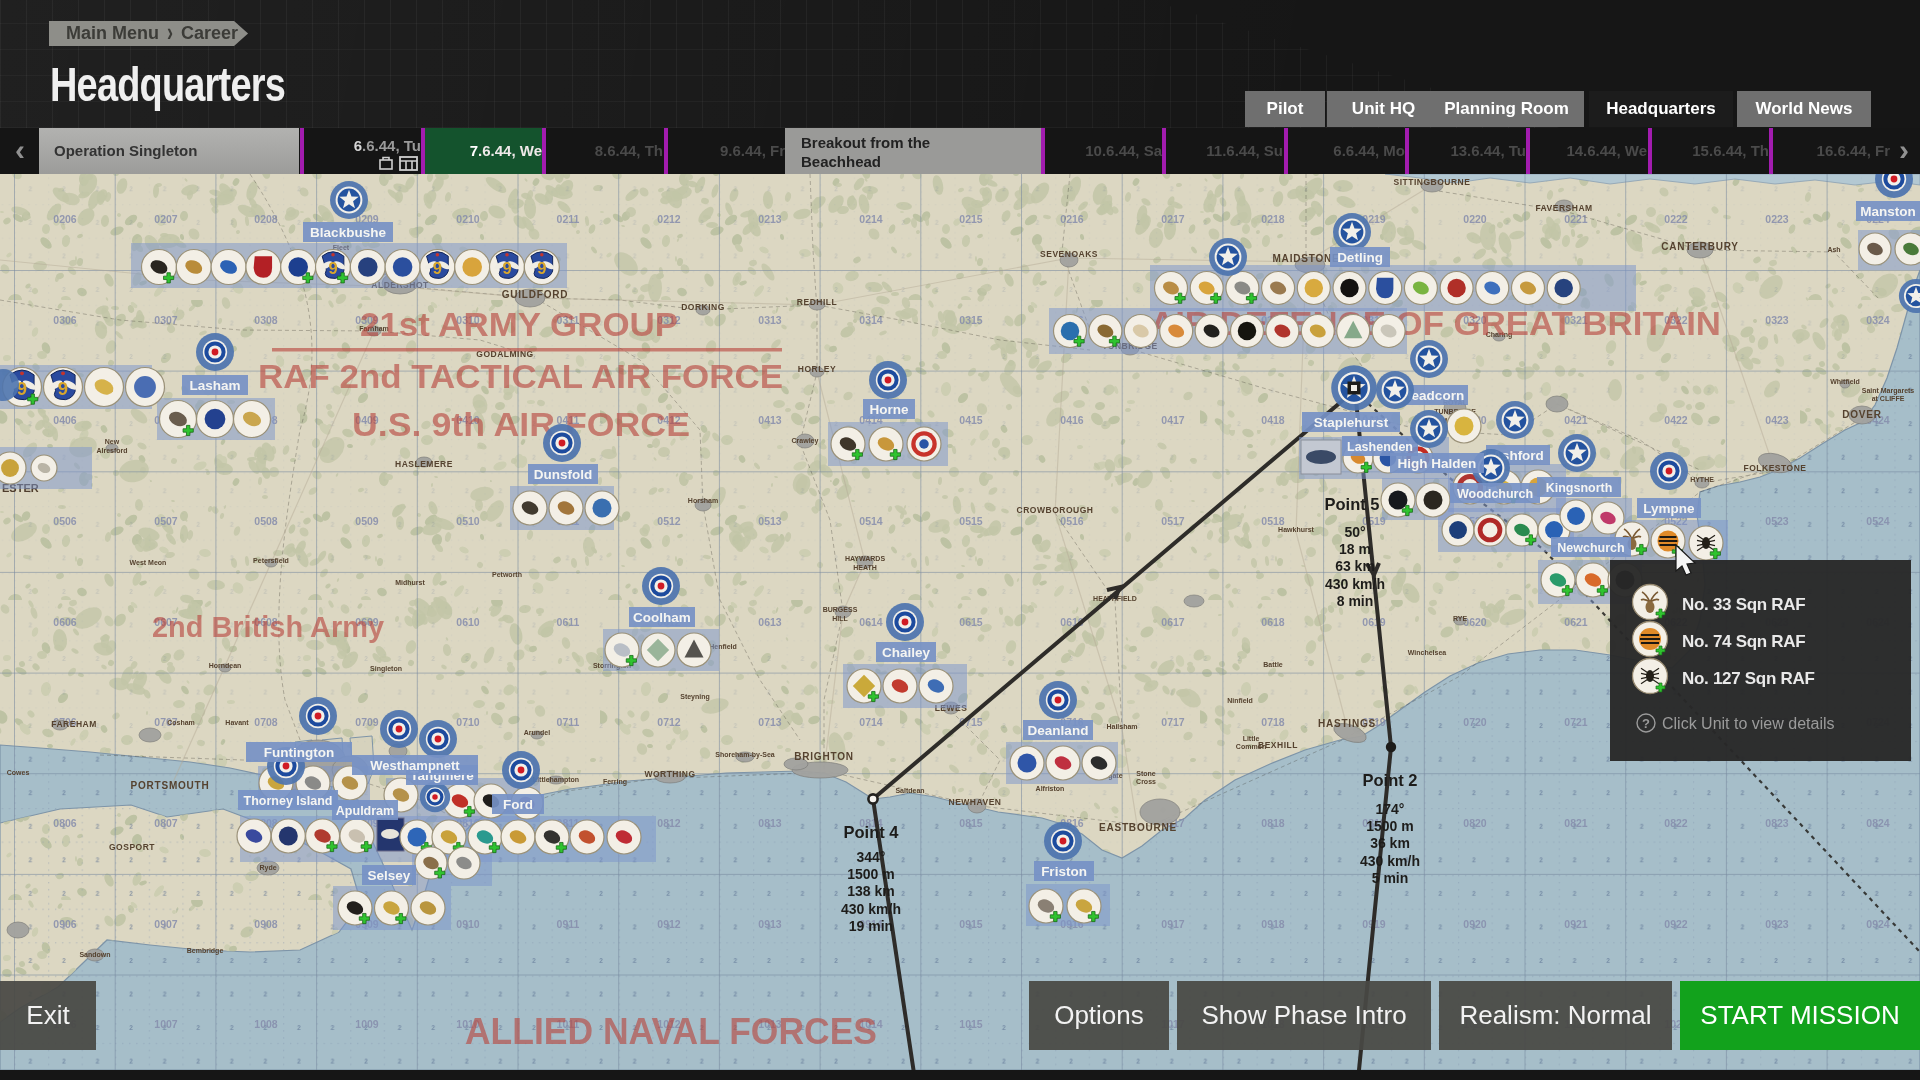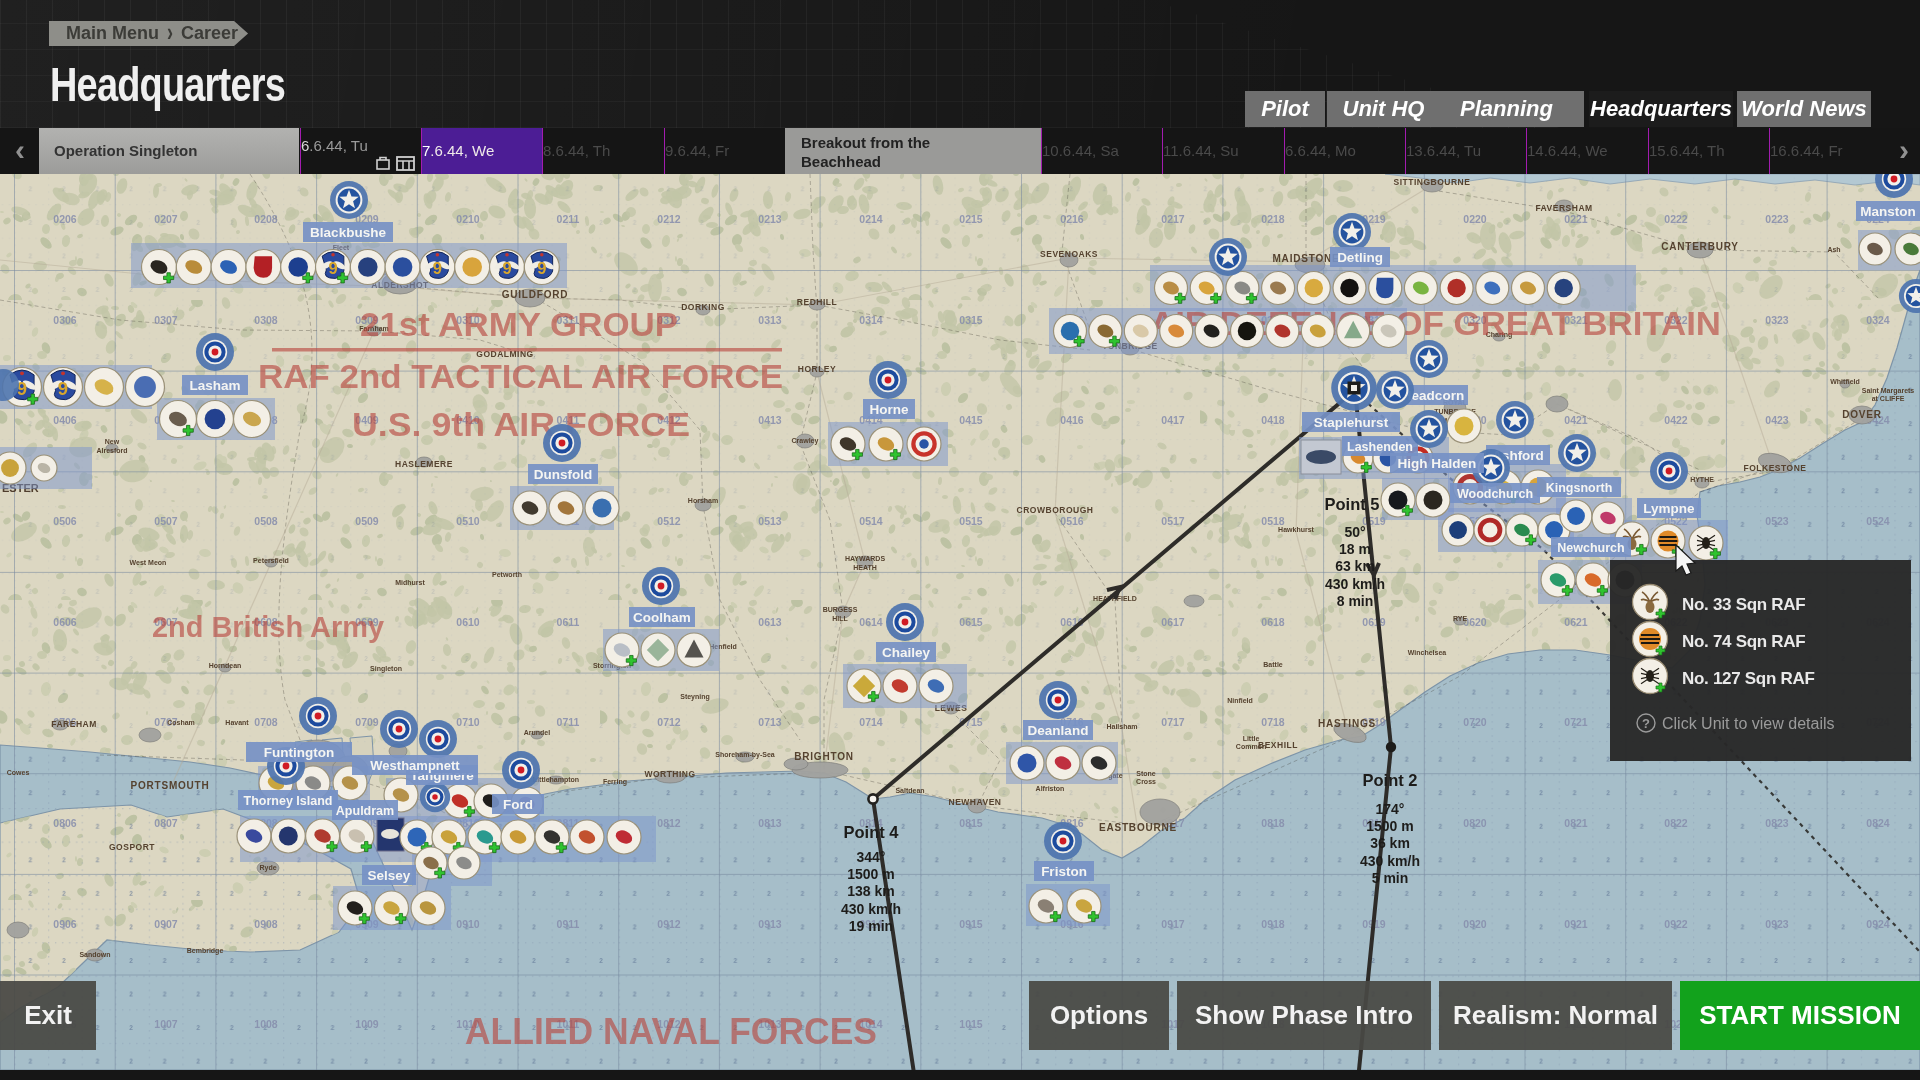--- a/index.html
+++ b/index.html
@@ -10,41 +10,41 @@
  repeating-linear-gradient(0deg, rgba(255,255,255,0.04) 0 1px, transparent 1px 26px);
  clip-path:polygon(0 0,1150px 0,1560px 100%,0 100%);opacity:.9}
 #crumb{position:absolute;left:49px;top:21px;height:25px;background:#8e8e89;color:#3c3c38;
  font-weight:bold;font-size:18px;line-height:25px;padding:0 10px 0 17px;
  clip-path:polygon(0 0,calc(100% - 14px) 0,100% 50%,calc(100% - 14px) 100%,0 100%)}
 #crumb b{color:#3c3c38}
 #crumb .sep{display:inline-block;margin:0 8px;transform:scaleY(1.4);font-weight:bold}
 h1{position:absolute;left:50px;top:57px;color:#efefef;font-size:48px;font-weight:bold;letter-spacing:-1px;
  transform:scaleX(0.79);transform-origin:left;white-space:nowrap}
 .ntab{position:absolute;top:91px;height:36px;background:#6f6f6f;color:#fff;font-weight:bold;
- font-style:italic;font-size:22px;text-align:center;line-height:36px}
+ font-size:17px;text-align:center;line-height:36px}
 .ntab.act{background:#1c1c1c}
 #ribbon{position:absolute;left:0;top:128px;width:1920px;height:46px;background:#151515}
-.dtab{position:absolute;top:0;height:46px;color:#9a9a9a;font-size:15px;font-weight:normal;
- text-align:left;line-height:46px;border-left:1px solid #a21caf}
+.dtab{position:absolute;top:0;height:46px;color:#9a9a9a;font-size:15px;font-weight:bold;
+ text-align:right;line-height:46px;border-left:4px solid #a21caf}
 .dtab span{color:#d6d6d6}
 .dtab.dim,.dtab.dim span{color:#4a4a4a}
-.dtab.red{background:#4c1d95;color:#efe9e9}
+.dtab.red{background:#14532d;color:#efe9e9}
 .dtab.red span{color:#fff}
 #ootab{position:absolute;left:39px;top:0;width:260px;height:46px;
  background:linear-gradient(#b2b2b0,#9c9c9a);color:#333;font-size:15px;font-weight:bold;
  line-height:46px;padding-left:15px}
 #brk{position:absolute;left:785px;top:0;width:256px;height:46px;background:#9a9a98;color:#222;
  font-size:15px;font-weight:bold;line-height:19px;padding:5px 0 12px 16px}
 .rarr{position:absolute;top:0;width:36px;height:46px;color:#909090;font-size:30px;font-weight:bold;
  text-align:center;line-height:44px}
 #tooltip{position:absolute;left:1610px;top:560px;width:301px;height:201px;background:rgba(40,40,40,0.96)}
 .trow{position:absolute;left:1682px;color:#e9e9e9;font-size:17px;font-weight:bold;letter-spacing:-0.3px}
 #thint{position:absolute;left:1662px;top:715px;color:#9b9b9b;font-size:16px;}
 .btn{position:absolute;top:981px;height:69px;background:rgba(72,72,68,0.93);color:#f2f2f2;
- font-size:26px;font-weight:bold;text-align:center;line-height:69px}
+ font-size:26px;font-weight:normal;text-align:center;line-height:69px}
 #start{background:#12a21c;color:#fff}
 #botbar{position:absolute;left:0;top:1070px;width:1920px;height:10px;background:#161616}
 svg{position:absolute;left:0;top:0}
 </style></head><body>
 <div id="stage">
 <svg id="map" width="1920" height="1080" viewBox="0 0 1920 1080" font-family="Liberation Sans, sans-serif">
       <defs>
         <pattern id="veg" width="300" height="300" patternUnits="userSpaceOnUse">
           <ellipse cx="192" cy="8" rx="4" ry="2" transform="rotate(133 192 8)" fill="#c6c9ab"></ellipse>
           <ellipse cx="177" cy="10" rx="3" ry="1" transform="rotate(108 177 10)" fill="#c0c4a5"></ellipse>

